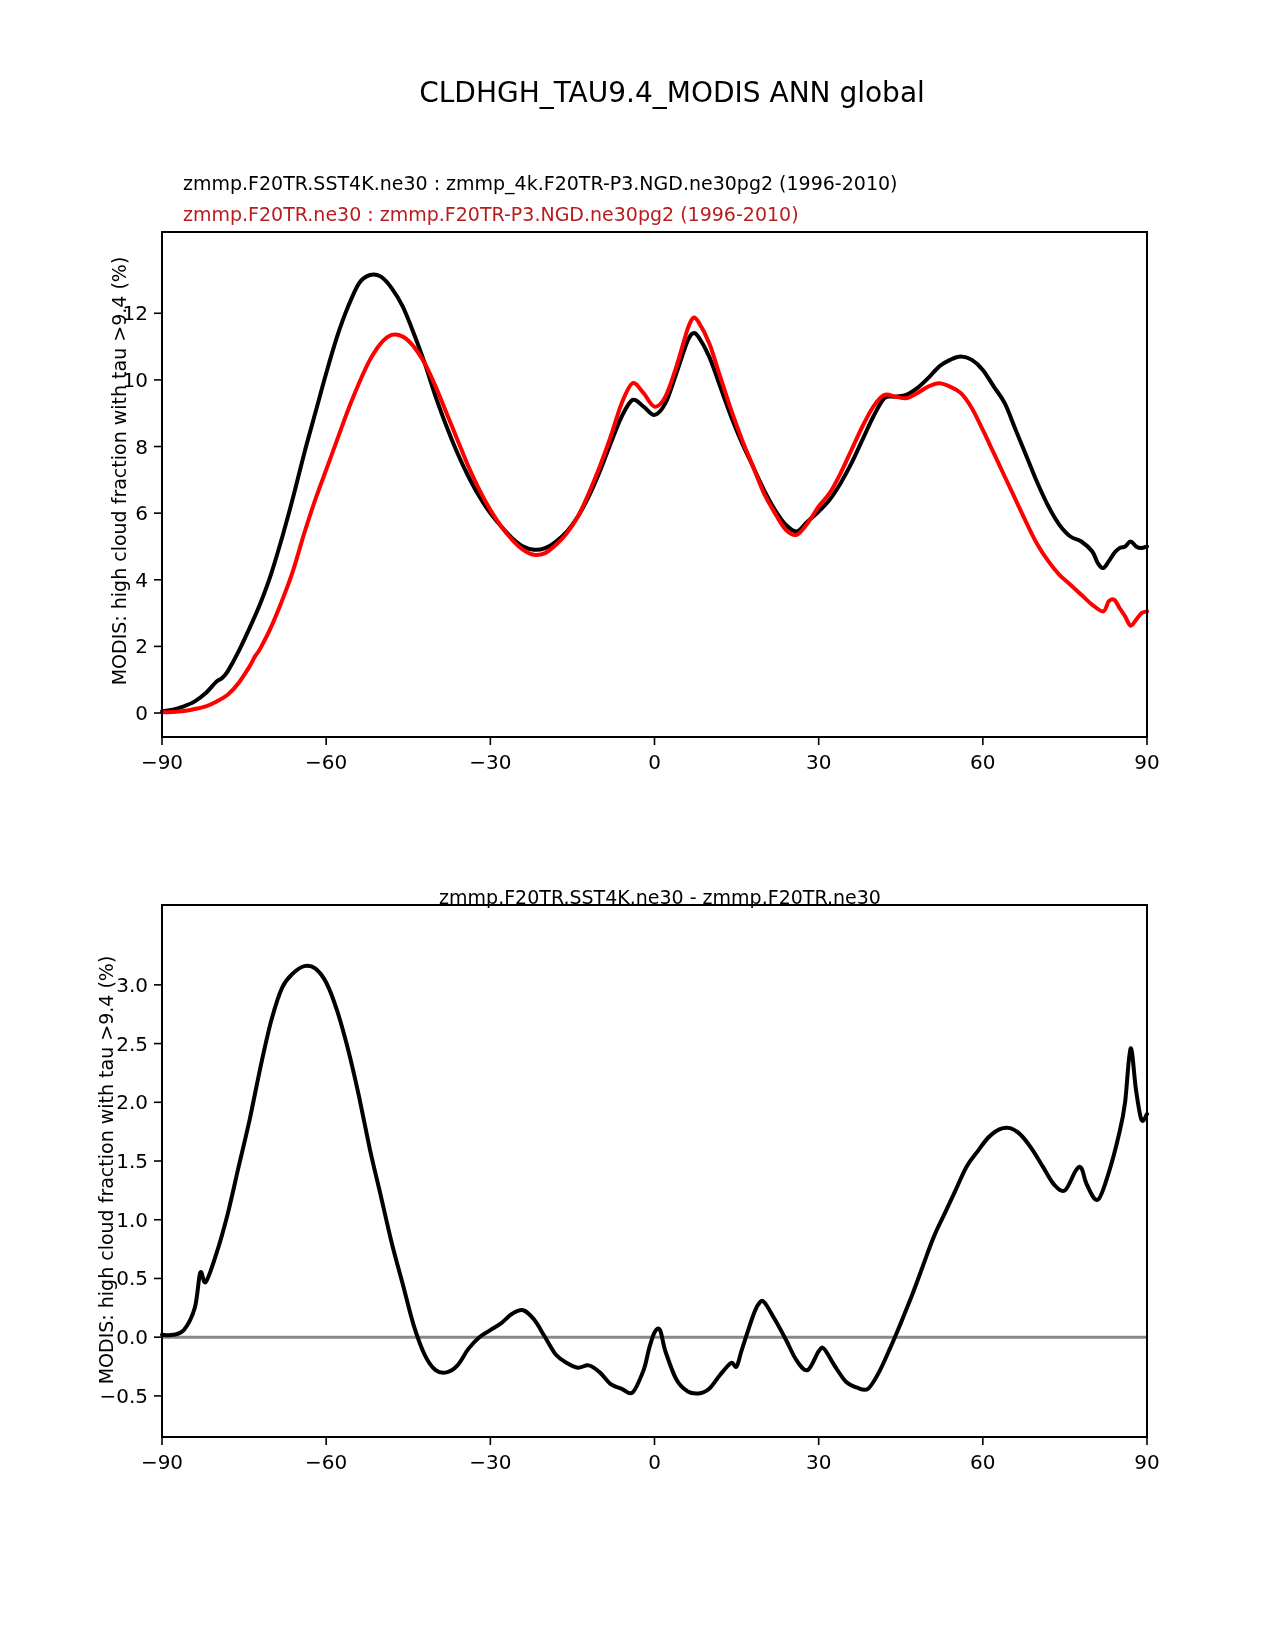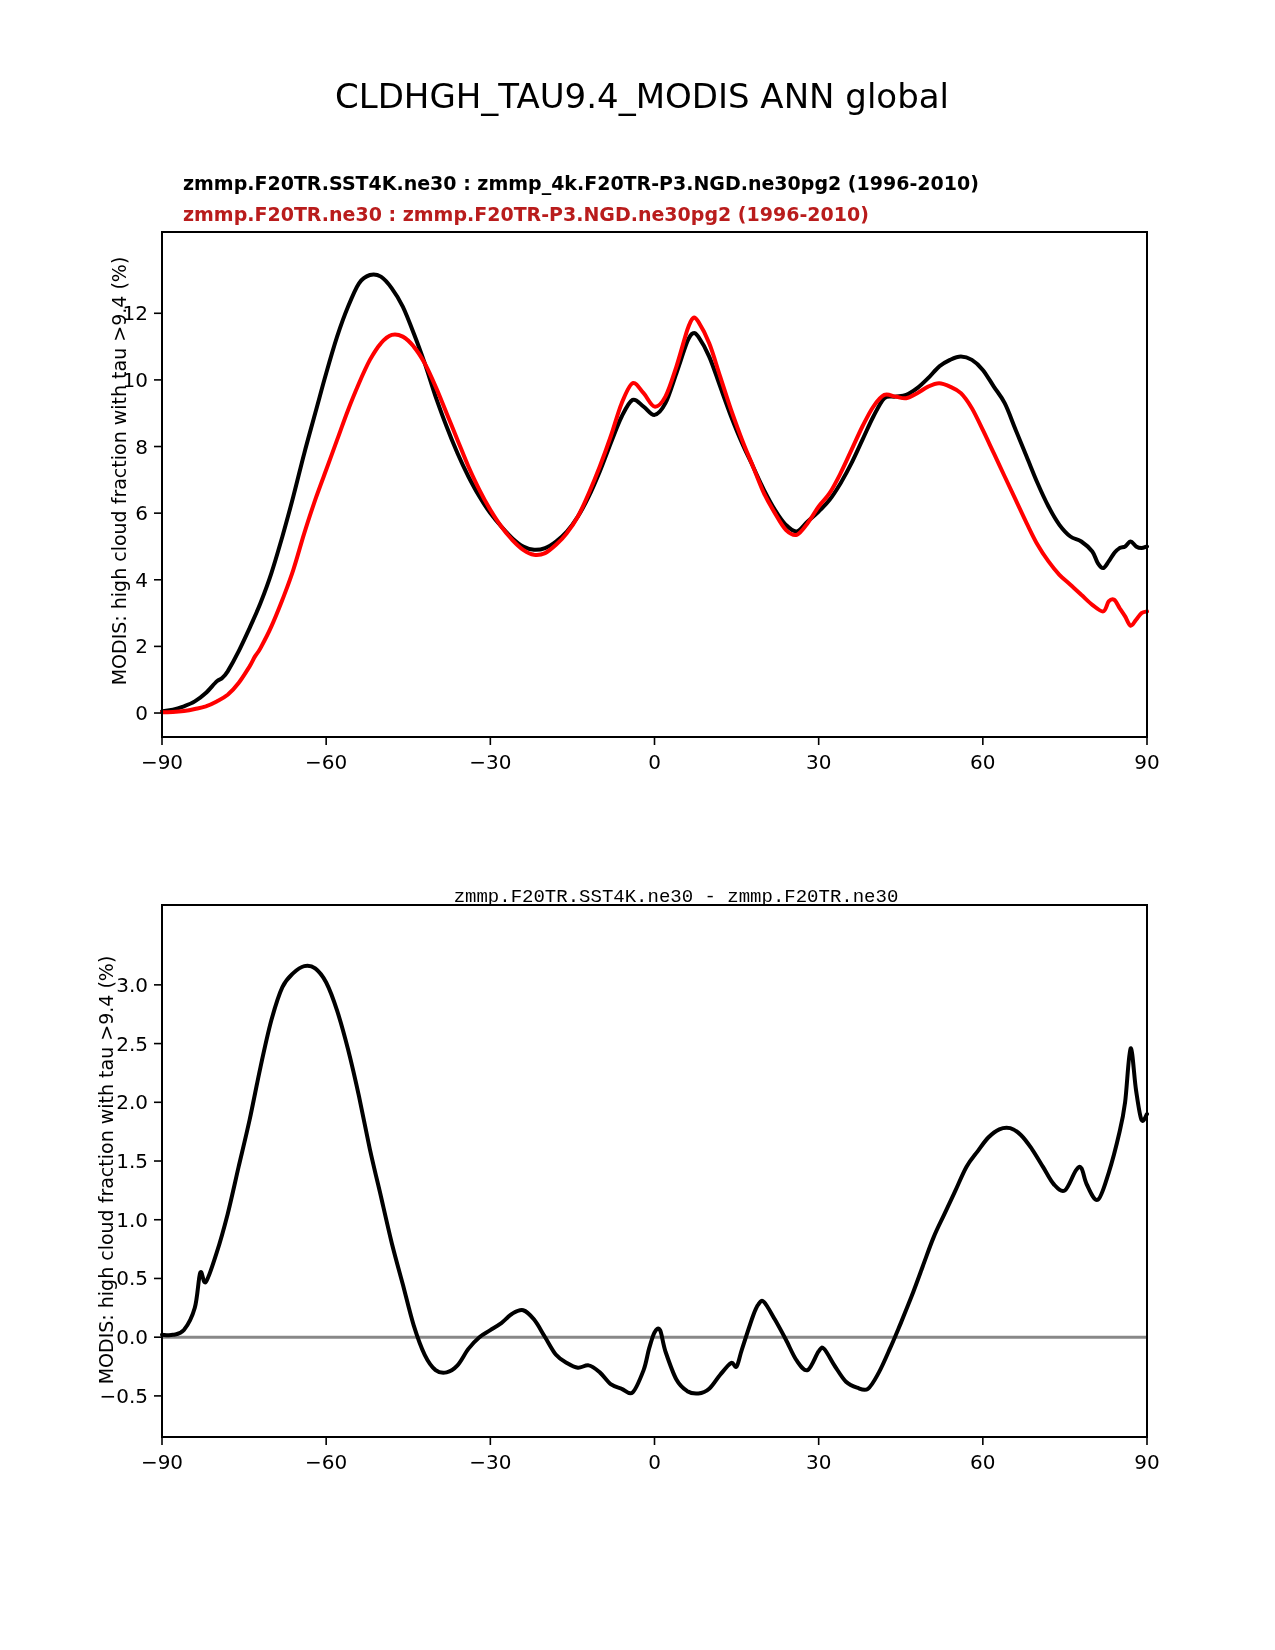--- a/index.html
+++ b/index.html
@@ -1,25 +1,25 @@
 <!DOCTYPE html>
 <html><head>
 <meta charset="utf-8">
 <style>
   html,body{margin:0;padding:0;}
   body{
     width:1275px;height:1650px;background:#ffffff;position:relative;
     font-family:"DejaVu Sans",sans-serif;color:#000;
   }
   .abs{position:absolute;}
-  .main-title{font-size:34px;top:76px;left:642px;transform:translateX(-50%);white-space:nowrap;}
-  .legend-line{font-size:19px;left:183px;white-space:nowrap;font-weight:bold;}
+  .main-title{font-size:28px;top:76px;left:672px;transform:translateX(-50%);white-space:nowrap;}
+  .legend-line{font-size:19px;left:183px;white-space:nowrap;}
   .legend-1{top:172px;}
   .legend-2{top:203px;}
-  .sub-title{font-size:19px;top:886px;left:676px;transform:translateX(-50%);white-space:nowrap;font-family:Liberation Mono, monospace;}
+  .sub-title{font-size:19px;top:886px;left:660px;transform:translateX(-50%);white-space:nowrap;}
   .ylabel{font-size:19px;white-space:nowrap;transform:translate(-50%,-50%) rotate(-90deg);}
   .ylabel-top{left:119px;top:471px;}
   .ylabel-bottom{left:106px;top:1170px;}
   svg text{font-family:"DejaVu Sans",sans-serif;font-size:20px;fill:#000;}
 </style>
 </head>
 <body>
 
 <svg id="charts" class="abs" style="left:0;top:0;" width="1275" height="1650">
     <path d="M162.0,711.4C163.8,711.1 169.3,710.5 172.9,709.7C176.6,708.9 180.2,707.7 183.9,706.4C187.5,705.0 191.2,703.6 194.8,701.4C198.5,699.1 202.1,696.4 205.8,693.0C209.4,689.7 214.0,683.9 216.7,681.4C219.5,678.9 220.4,679.7 222.2,678.0C224.0,676.4 224.9,675.8 227.7,671.4C230.4,666.9 235.0,658.6 238.6,651.4C242.3,644.2 245.9,636.1 249.6,628.1C253.2,620.0 256.9,612.2 260.5,603.1C264.1,593.9 267.8,584.2 271.4,573.1C275.1,562.0 278.7,549.2 282.4,536.5C286.0,523.7 289.7,510.4 293.3,496.5C297.0,482.6 300.6,467.1 304.3,453.2C307.9,439.3 311.6,426.5 315.2,413.2C318.9,399.9 322.5,386.0 326.2,373.2C329.8,360.5 333.5,347.7 337.1,336.6C340.8,325.5 344.4,315.5 348.1,306.6C351.7,297.7 355.4,288.6 359.0,283.3C362.6,278.0 366.3,276.1 369.9,275.0C373.6,273.9 377.2,274.4 380.9,276.6C384.5,278.9 388.2,283.3 391.8,288.3C395.5,293.3 399.1,299.1 402.8,306.6C406.4,314.1 410.1,323.8 413.7,333.3C417.4,342.7 421.0,352.7 424.7,363.2C428.3,373.8 432.0,386.0 435.6,396.6C439.3,407.1 442.9,417.1 446.6,426.5C450.2,436.0 453.9,444.9 457.5,453.2C461.1,461.5 464.8,469.3 468.4,476.5C472.1,483.7 475.7,490.4 479.4,496.5C483.0,502.6 486.7,508.2 490.3,513.1C494.0,518.1 497.6,522.3 501.3,526.5C504.9,530.6 508.6,534.8 512.2,538.1C515.9,541.5 519.5,544.5 523.2,546.5C526.8,548.4 530.5,549.5 534.1,549.8C537.8,550.1 541.4,549.5 545.1,548.1C548.7,546.7 552.4,544.2 556.0,541.5C559.6,538.7 563.3,535.6 566.9,531.5C570.6,527.3 574.2,522.3 577.9,516.5C581.5,510.6 585.2,504.0 588.8,496.5C592.5,489.0 596.1,480.4 599.8,471.5C603.4,462.6 607.1,452.4 610.7,443.2C614.4,434.0 618.0,423.8 621.7,416.5C625.3,409.3 629.0,401.6 632.6,399.9C636.3,398.2 639.9,404.1 643.6,406.6C647.2,409.0 650.9,415.4 654.5,414.9C658.1,414.3 661.8,410.2 665.4,403.2C669.1,396.3 672.7,383.5 676.4,373.2C680.0,363.0 684.6,348.3 687.3,341.6C690.1,334.9 691.0,334.1 692.8,333.3C694.6,332.4 695.5,332.7 698.3,336.6C701.0,340.5 705.6,348.3 709.2,356.6C712.9,364.9 716.5,376.6 720.2,386.6C723.8,396.6 727.5,407.1 731.1,416.5C734.8,426.0 738.4,434.9 742.1,443.2C745.7,451.5 749.4,458.7 753.0,466.5C756.6,474.3 760.3,482.6 763.9,489.8C767.6,497.0 771.2,504.0 774.9,509.8C778.5,515.6 782.2,521.2 785.8,524.8C789.5,528.4 793.1,532.0 796.8,531.5C800.4,530.9 804.1,524.8 807.7,521.5C811.4,518.1 815.0,515.1 818.7,511.5C822.3,507.9 826.0,504.5 829.6,499.8C833.3,495.1 836.9,489.3 840.6,483.2C844.2,477.1 847.9,470.4 851.5,463.2C855.1,456.0 858.8,447.6 862.4,439.9C866.1,432.1 869.7,423.5 873.4,416.5C877.0,409.6 880.7,401.6 884.3,398.2C888.0,394.9 891.6,397.1 895.3,396.6C898.9,396.0 902.6,396.3 906.2,394.9C909.9,393.5 913.5,391.0 917.2,388.2C920.8,385.5 924.5,381.8 928.1,378.2C931.8,374.6 935.4,369.6 939.1,366.6C942.7,363.5 946.4,361.6 950.0,359.9C953.6,358.3 957.3,356.6 960.9,356.6C964.6,356.6 968.2,357.7 971.9,359.9C975.5,362.1 979.2,365.5 982.8,369.9C986.5,374.4 990.1,381.0 993.8,386.6C997.4,392.1 1001.1,396.0 1004.7,403.2C1008.4,410.4 1012.0,421.0 1015.7,429.9C1019.3,438.8 1023.0,447.6 1026.6,456.5C1030.3,465.4 1033.9,474.8 1037.6,483.2C1041.2,491.5 1044.9,499.5 1048.5,506.5C1052.1,513.4 1055.8,519.8 1059.4,524.8C1063.1,529.8 1066.7,533.7 1070.4,536.5C1074.0,539.2 1077.7,539.0 1081.3,541.5C1085.0,544.0 1089.5,547.8 1092.3,551.5C1095.0,555.1 1095.9,560.3 1097.8,563.1C1099.6,565.9 1101.4,568.4 1103.2,568.1C1105.0,567.8 1106.9,563.9 1108.7,561.4C1110.5,559.0 1112.3,555.3 1114.2,553.1C1116.0,550.9 1117.8,549.2 1119.6,548.1C1121.5,547.0 1123.3,547.6 1125.1,546.5C1126.9,545.3 1128.8,541.5 1130.6,541.5C1132.4,541.5 1134.2,545.3 1136.1,546.5C1137.9,547.6 1139.7,548.1 1141.5,548.1C1143.4,548.1 1146.1,546.7 1147.0,546.5" fill="none" stroke="#000000" stroke-width="4" stroke-linecap="round" stroke-linejoin="round"></path>

